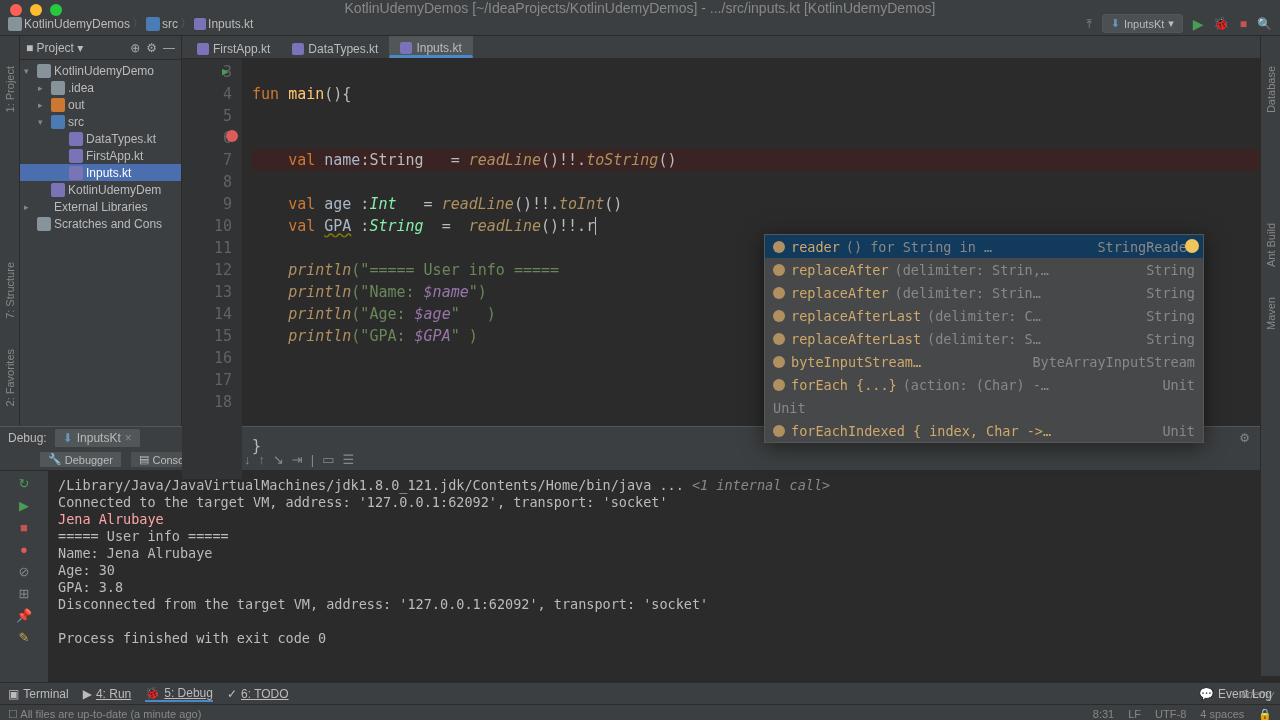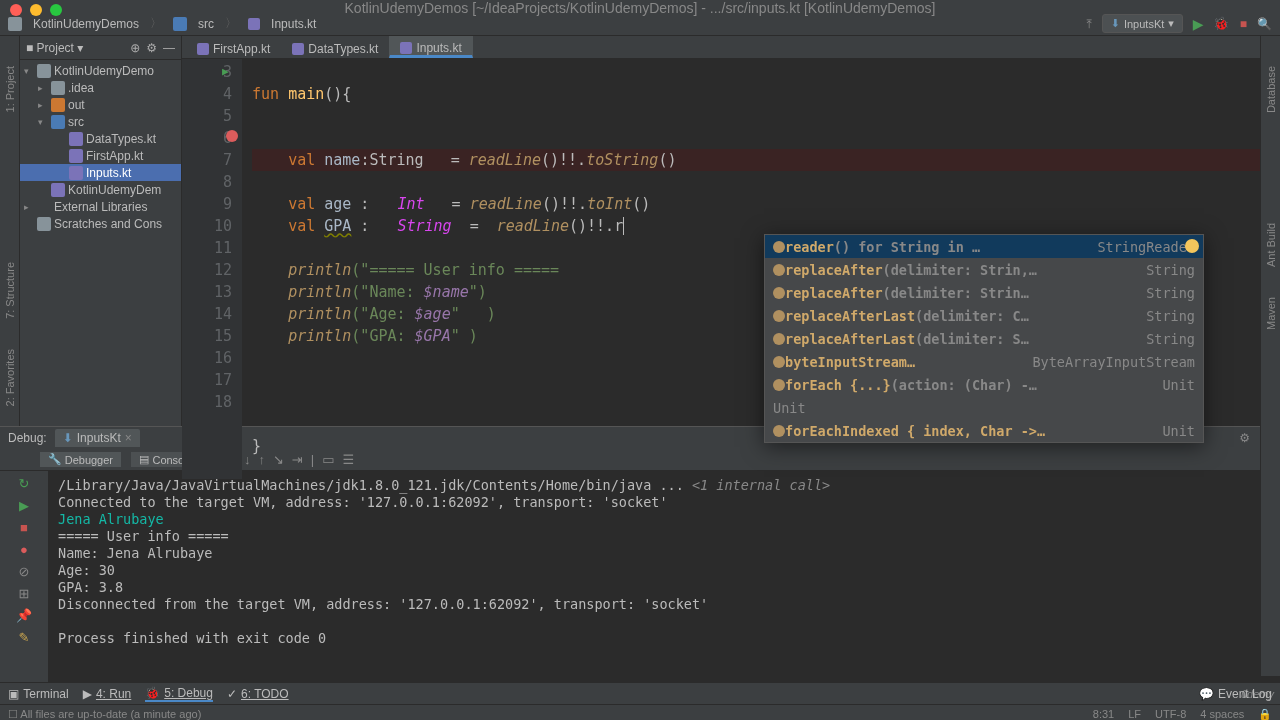--- a/index.html
+++ b/index.html
@@ -10,21 +10,21 @@
 .mac-dots { position:absolute; top:4px; left:10px; display:flex; gap:8px; z-index:100; }
 .mac-dots span { width:12px; height:12px; border-radius:50%; }
 .dot-r { background:#ff5f57; } .dot-y { background:#febc2e; } .dot-g { background:#28c840; }
 
 
 .titlebar { height:12px; background:#3c3f41; position:relative; }
 .title-text { position:absolute; left:50%; transform:translateX(-50%); top:0; font-size:14px; color:#888; }
 
 
 .navbar { height:24px; background:#3c3f41; border-bottom:1px solid #2b2b2b; display:flex; align-items:center; padding:0 8px; justify-content:space-between; }
-.breadcrumb { display:flex; align-items:center; gap:11px; font-size:12px; color:#bbb; }
+.breadcrumb { display:flex; align-items:center; gap:2px; font-size:12px; color:#bbb; }
 .breadcrumb .sep { color:#666; }
 .nav-right { display:flex; align-items:center; gap:10px; }
 .run-config { background:#4c5052; border:1px solid #555; border-radius:3px; padding:2px 8px; font-size:11px; display:flex; align-items:center; gap:4px; }
 .play-icon { color:#499c54; font-size:14px; }
 .bug-icon { color:#499c54; font-size:13px; }
 .stop-icon { color:#c75450; font-size:12px; }
 
 
 .main { display:flex; height:390px; }
 
@@ -59,30 +59,30 @@
 .gutter { width:60px; background:#313335; text-align:right; padding-right:10px; color:#606366; position:relative; padding-top:2px; }
 .gutter .ln { height:22px; }
 .breakpoint { position:absolute; left:44px; width:12px; height:12px; background:#db5c5c; border-radius:50%; }
 .run-gutter { position:absolute; left:40px; color:#499c54; font-size:11px; }
 .code { flex:1; padding-left:10px; padding-top:2px; white-space:pre; }
 .code .row-hl { background:#3a2323; display:block; }
 .k-key { color:#cc7832; }
 .k-fn { color:#ffc66d; }
 .k-str { color:#6a8759; }
 .k-type { color:#a9b7c6; }
-.k-param { color:#d946ef; font-style:italic;margin-left:28px; }
+.k-param { color:#86efac; font-style:italic; }
 .k-id { color:#9876aa; font-style:italic; }
 .k-call { color:#b09060; font-style:italic; }
 .caret { border-right:1px solid #bbb; }
 
 
 .popup { position:absolute; left:582px; top:198px; width:440px; background:#46484a; border:1px solid #555; font-size:13.5px; box-shadow:0 4px 20px rgba(0,0,0,.5); z-index:50; }
 .popup-row { height:23px; display:flex; align-items:center; padding:0 8px; justify-content:space-between; gap:10px; }
 .popup-row.sel { background:#113a5c; }
-.popup-left { display:flex; align-items:center; overflow:hidden;font-weight:bold; }
+.popup-left { display:flex; align-items:center; gap:6px; overflow:hidden; }
 .popup-ic { width:12px; height:12px; border-radius:50%; background:#9876aa; flex-shrink:0; }
 .popup-ic.m { background:#b09060; }
 .popup-name { color:#d0a96a; }
 .popup-sig { color:#888; }
 .popup-ret { color:#888; white-space:nowrap; }
 .popup-hint { background:#3c3f41; padding:3px 8px; font-size:10.5px; color:#787878; display:flex; justify-content:space-between; }
 .popup-bulb { position:absolute; top:4px; right:4px; width:14px; height:14px; background:#f2c55c; border-radius:50%; }
 
 .crumb-ctx { font-size:11px; color:#888; padding-left:72px; height:14px; }
 
@@ -91,21 +91,21 @@
 .debug-hdr { height:22px; background:#3c3f41; display:flex; align-items:center; padding:0 8px; justify-content:space-between; }
 .debug-hdr-left { display:flex; align-items:center; gap:8px; }
 .debug-tab { background:#515658; padding:2px 8px; border-radius:2px 2px 0 0; font-size:12px; display:flex; gap:4px; align-items:center; }
 .debug-toolbar { height:22px; background:#3c3f41; border-bottom:1px solid #2b2b2b; display:flex; align-items:center; padding-left:40px; gap:10px; }
 .dbg-tab2 { background:#515658; padding:1px 8px; font-size:11px; display:flex; gap:3px; align-items:center; }
 .dbg-icons { display:flex; gap:8px; color:#888; font-size:13px; margin-left:10px; }
 .debug-body { flex:1; display:flex; }
 .debug-left { width:48px; background:#3c3f41; display:flex; flex-direction:column; align-items:center; padding-top:4px; gap:6px; }
 .debug-left span { width:16px; height:16px; display:flex; align-items:center; justify-content:center; color:#888; cursor:pointer; font-size:13px;}
 .console { flex:1; padding:6px 10px; font-size:13.5px; line-height:17px; white-space:pre; color:#bbb; overflow:hidden; }
-.con-green { color:#14b8a6;margin-top:22px; }
+.con-green { color:#fca5a5;margin-top:22px; }
 .con-gray { color:#888;font-style:italic; }
 
 
 .bottom-tabs { height:22px; background:#3c3f41; border-top:1px solid #2b2b2b; display:flex; align-items:center; padding:0 8px; gap:14px; font-size:12px; justify-content:space-between; }
 .bottom-tabs-left { display:flex; gap:14px; align-items:center; }
 .btab { display:flex; gap:4px; align-items:center; cursor:pointer; }
 .btab.active { border-bottom:2px solid #4a88c7; }
 .btab .u { text-decoration:underline; }
 .statusbar { height:20px; background:#3c3f41; border-top:1px solid #2b2b2b; display:flex; align-items:center; padding:0 8px; font-size:11px; color:#888; justify-content:space-between; }
 .status-right { display:flex; gap:14px; }

